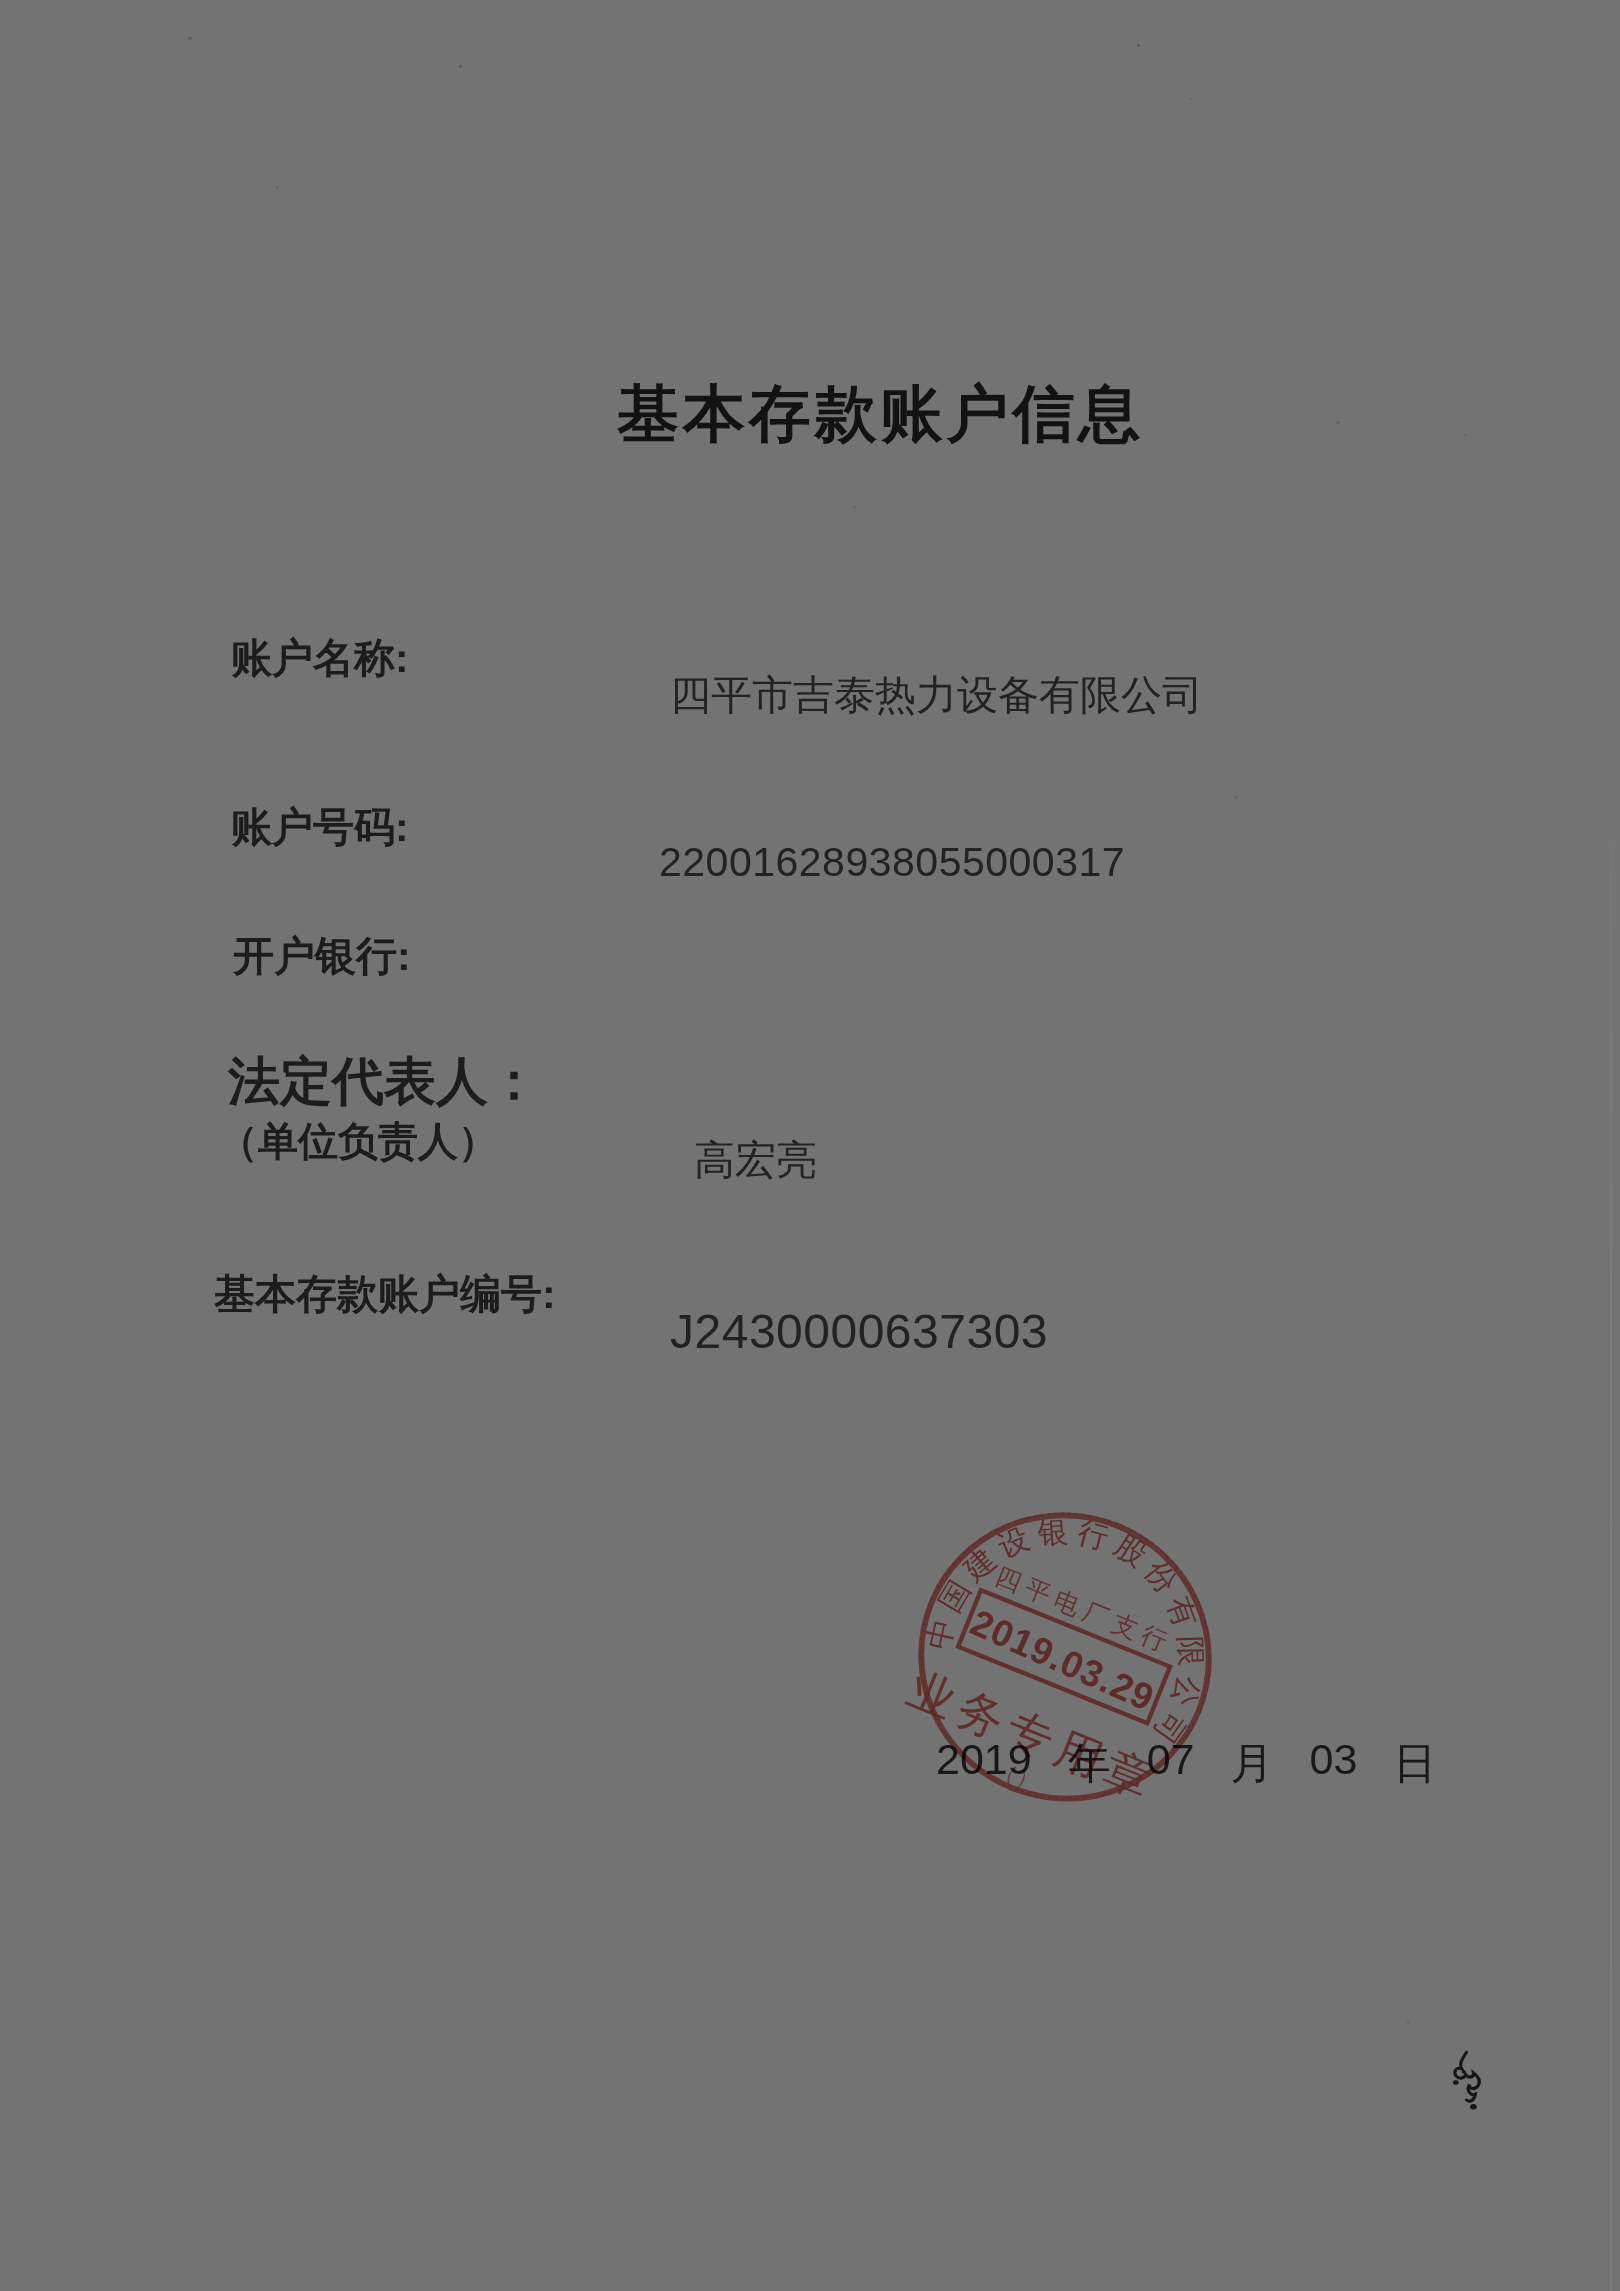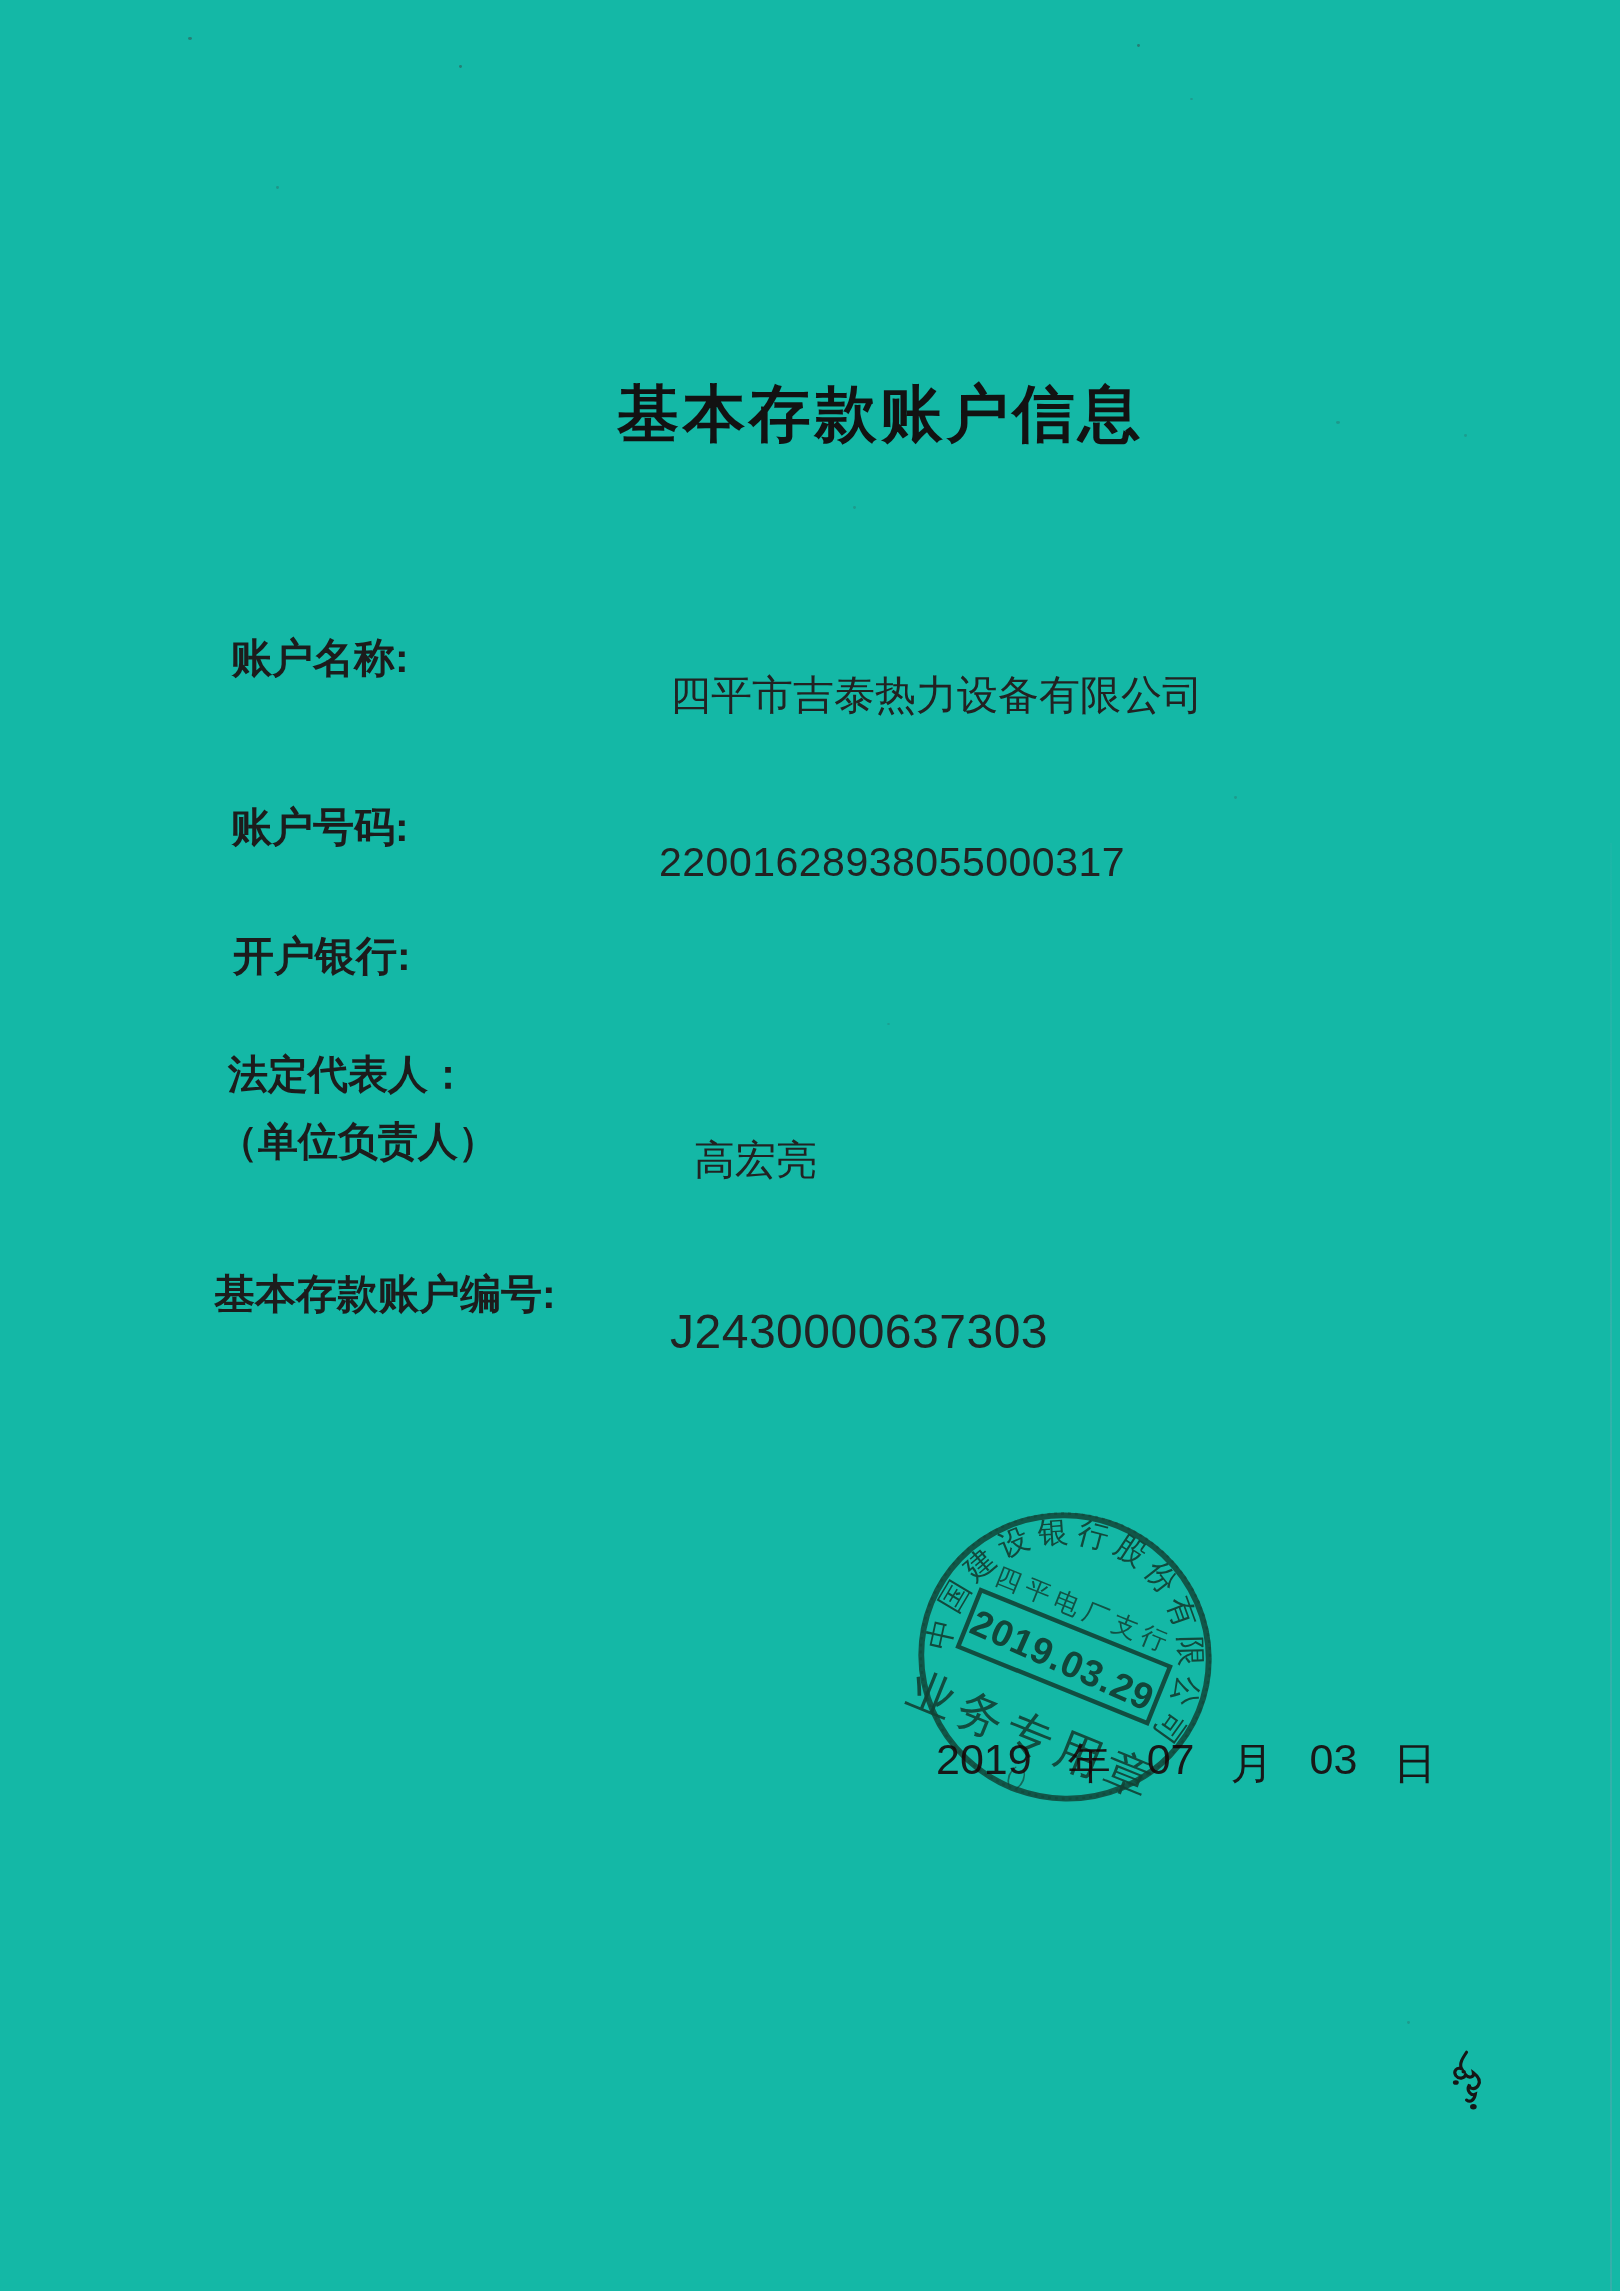--- a/index.html
+++ b/index.html
@@ -1,20 +1,20 @@
 <!DOCTYPE html>
 <html><head>
 <meta charset="utf-8">
 <style>
   html, body { margin: 0; padding: 0; background: #ffffff; }
   .page {
     position: relative;
     width: 1620px;
     height: 2292px;
-    background: #14b8a6;
+    background: #737373;
     overflow: hidden;
     font-family: "Liberation Sans", "DejaVu Sans", sans-serif;
     color: #1f1f1f;
   }
   .abs { position: absolute; white-space: nowrap; }
 
   .doc-title {
     left: 617px; top: 372px;
     font-family: "Liberation Serif", "DejaVu Serif", serif;
     font-weight: 700;
@@ -28,21 +28,21 @@
 
   .lbl-1 { left: 231px; top: 631px; font-size: 41px; }
   .val-1 { left: 670px; top: 625px; font-size: 41px; }
 
   .lbl-2 { left: 231px; top: 800px; font-size: 41px; }
   .val-2 { left: 659px; top: 796px; font-size: 41px; letter-spacing: 0.5px; }
 
   .lbl-3 { left: 233px; top: 929px; font-size: 41px; }
   .val-3 { left: 670px; top: 925px; font-size: 40px; }
 
-  .lbl-4a { left: 228px; top: 1047px; font-size: 40px; }
+  .lbl-4a { left: 228px; top: 1047px; font-size: 52px; }
   .lbl-4b { left: 218px; top: 1114px; font-size: 40px; }
   .val-4  { left: 694px; top: 1090px; font-size: 41px; }
 
   .lbl-5 { left: 214px; top: 1267px; font-size: 41px; }
   .val-5 { left: 670px; top: 1261px; font-size: 48px; letter-spacing: 0.5px; }
 
   .date-line {
     left: 936px; top: 1735px;
     display: flex;
     gap: 36px;

